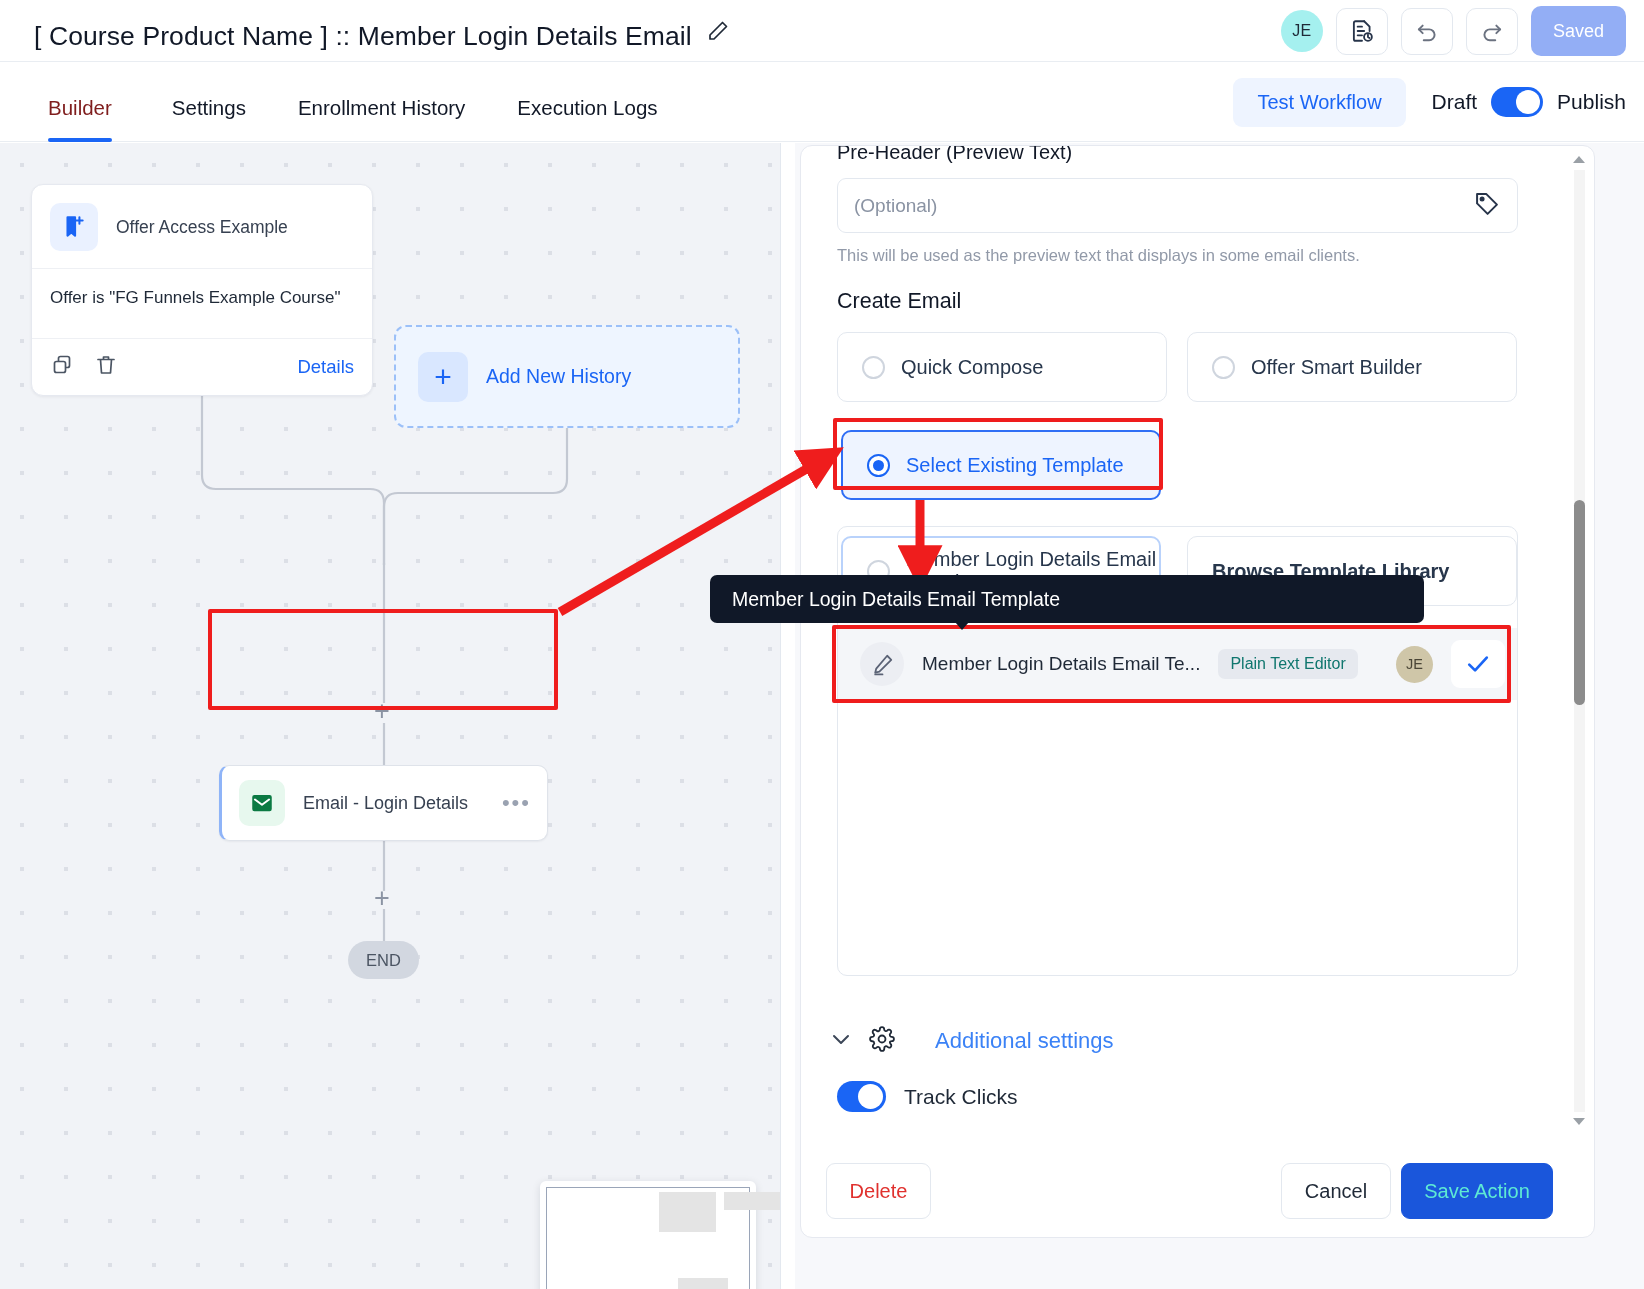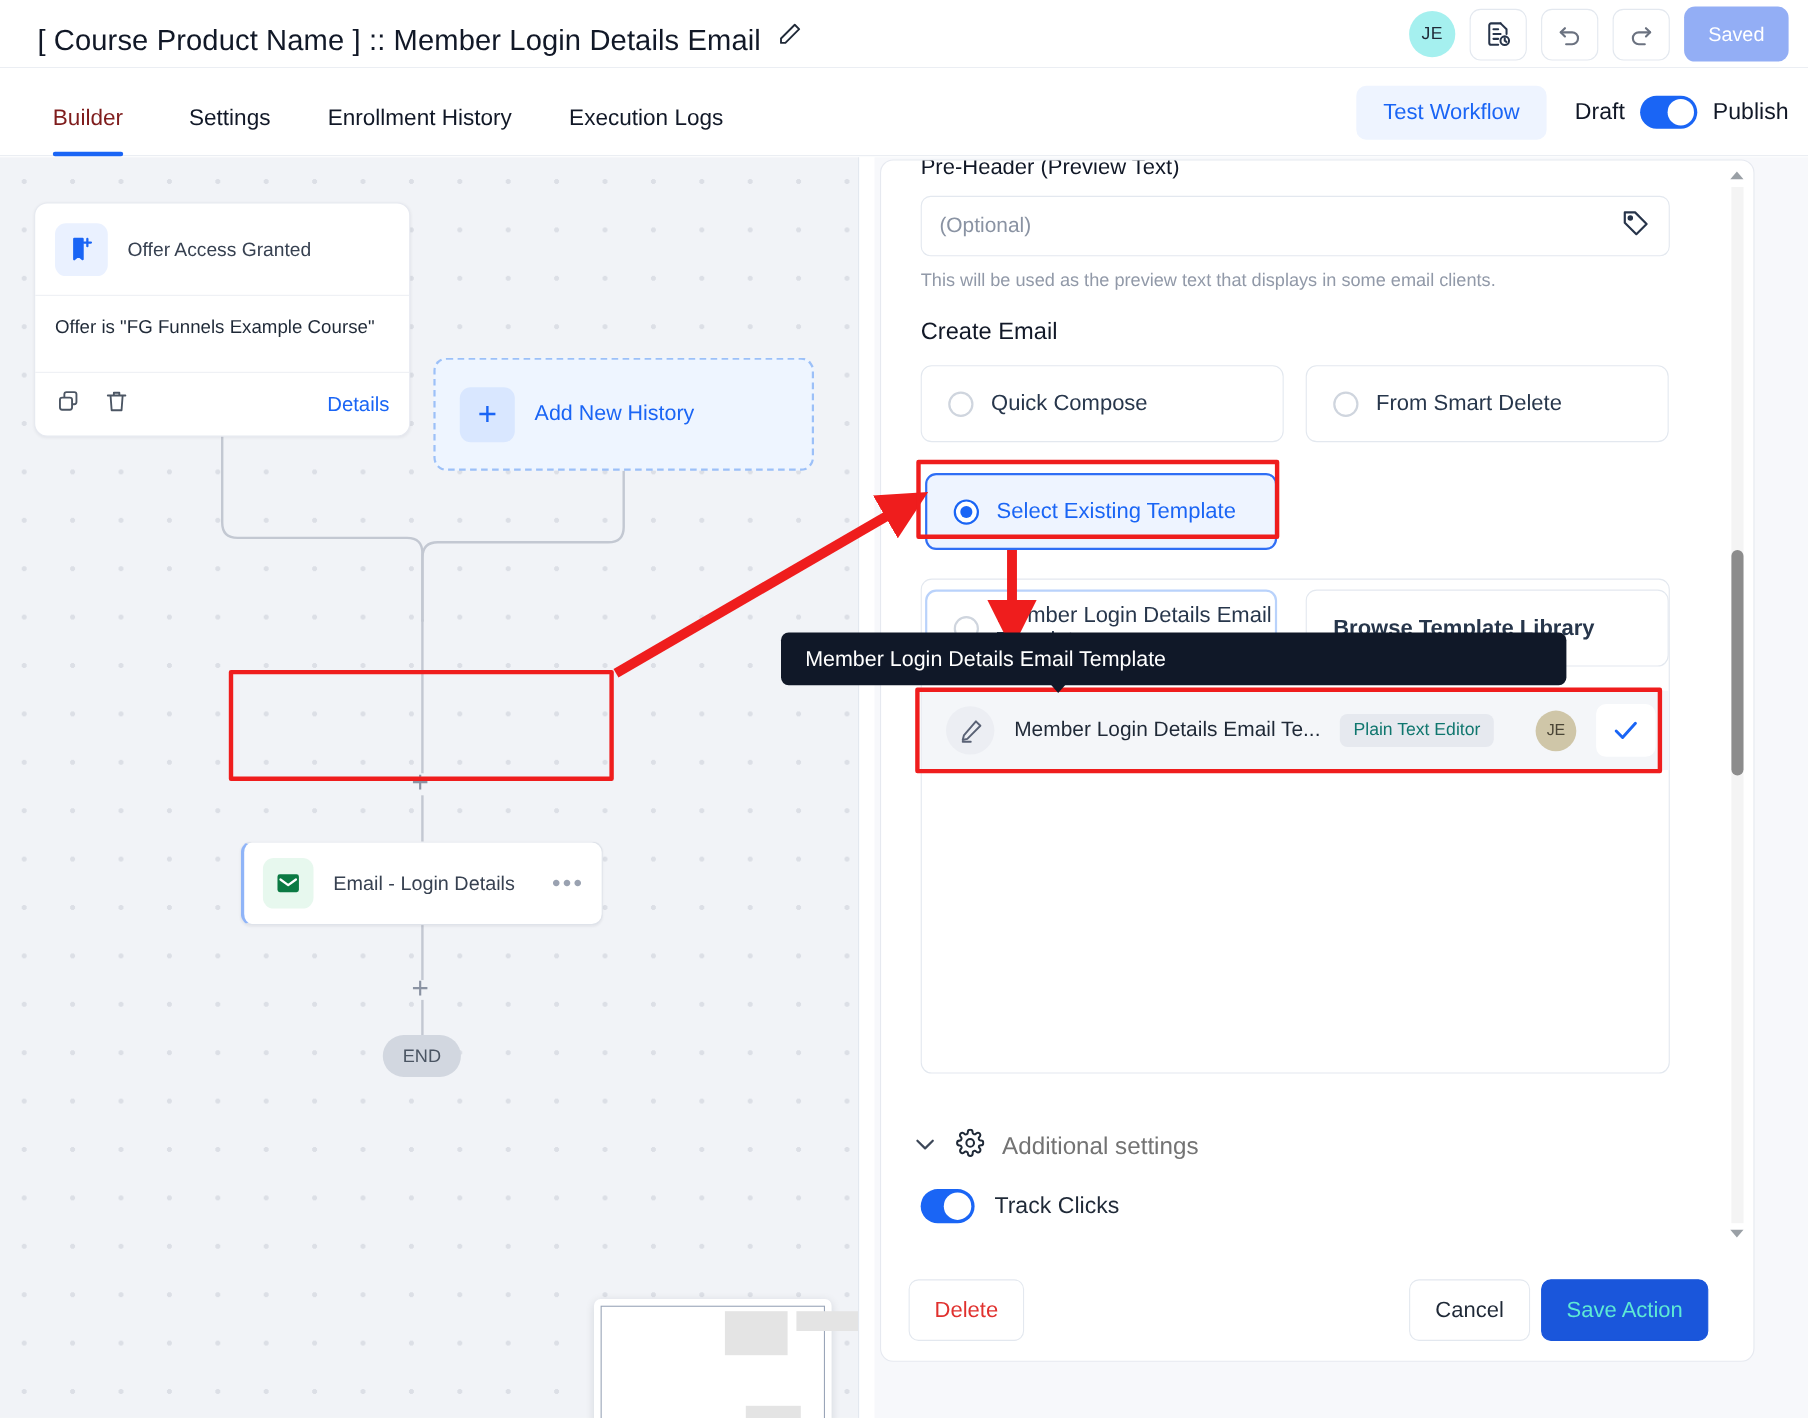--- a/index.html
+++ b/index.html
@@ -229,21 +229,21 @@
   }
   .tr-check {
     width: 54px; height: 48px; border-radius: 9px; background: #fff;
     display: flex; align-items: center; justify-content: center; flex: none;
   }
 
   .addset {
     position: absolute; left: 28px; top: 880px; display: flex; align-items: center; gap: 16px;
   }
   .addset .chev { color: #3c4758; font-size: 22px; line-height: 1; }
-  .addset .ttl { font-size: 22px; color: #737373; }
+  .addset .ttl { font-size: 22px; color: #3b82f6; margin-left: 24px; }
   .trackrow {
     position: absolute; left: 36px; top: 935px; display: flex; align-items: center; gap: 18px;
   }
   .tg {
     width: 49px; height: 31px; border-radius: 16px; background: #1a65f5;
     position: relative; border: none;
   }
   .tg .k { position: absolute; top: 3px; right: 3px; width: 25px; height: 25px;
            border-radius: 50%; background: #fff; }
   .trackrow .t { font-size: 21px; color: #1f2937; }
@@ -365,21 +365,21 @@
     </svg>
 
     <div class="trigger-card">
       <div class="tc-head">
         <div class="tc-ico">
           <svg width="26" height="26" viewBox="0 0 24 24" fill="none" stroke="#1a65f5" stroke-width="1.9" stroke-linecap="round" stroke-linejoin="round">
             <path d="M6 3h7v17l-3.5-3-3.5 3z" fill="#1a65f5" stroke="#1a65f5"></path>
             <path d="M17 3v6M14 6h6" stroke="#1a65f5"></path>
           </svg>
         </div>
-        <div class="tc-title">Offer Access Granted</div>
+        <div class="tc-title">Offer Access Example</div>
       </div>
       <div class="tc-body">Offer is "FG Funnels Example Course"</div>
       <div class="tc-foot">
         <span>
           <svg width="24" height="24" viewBox="0 0 24 24" fill="none" stroke="#4b5563" stroke-width="1.7" stroke-linejoin="round">
             <rect x="8.5" y="3.5" width="11" height="11" rx="2"></rect>
               <rect x="4.5" y="8.5" width="11" height="11" rx="2" fill="#fff"></rect>
           </svg>
         </span>
         <span>
@@ -446,21 +446,21 @@
 
           <div class="create-email-h">Create Email</div>
 
           <div class="radio-card" id="rc-quick">
             <span class="radio"></span>
             <span class="radio-lbl">Quick Compose</span>
           </div>
 
           <div class="radio-card" id="rc-smart">
             <span class="radio"></span>
-            <span class="radio-lbl">From Smart Delete</span>
+            <span class="radio-lbl">Offer Smart Builder</span>
           </div>
 
           <div class="radio-card sel" id="rc-select">
             <span class="radio on"></span>
             <span class="radio-lbl">Select Existing Template</span>
           </div>
 
           <div class="template-box"></div>
 
           <div class="radio-card" id="rc-login" style="border:2px solid #b9d2fb;">

